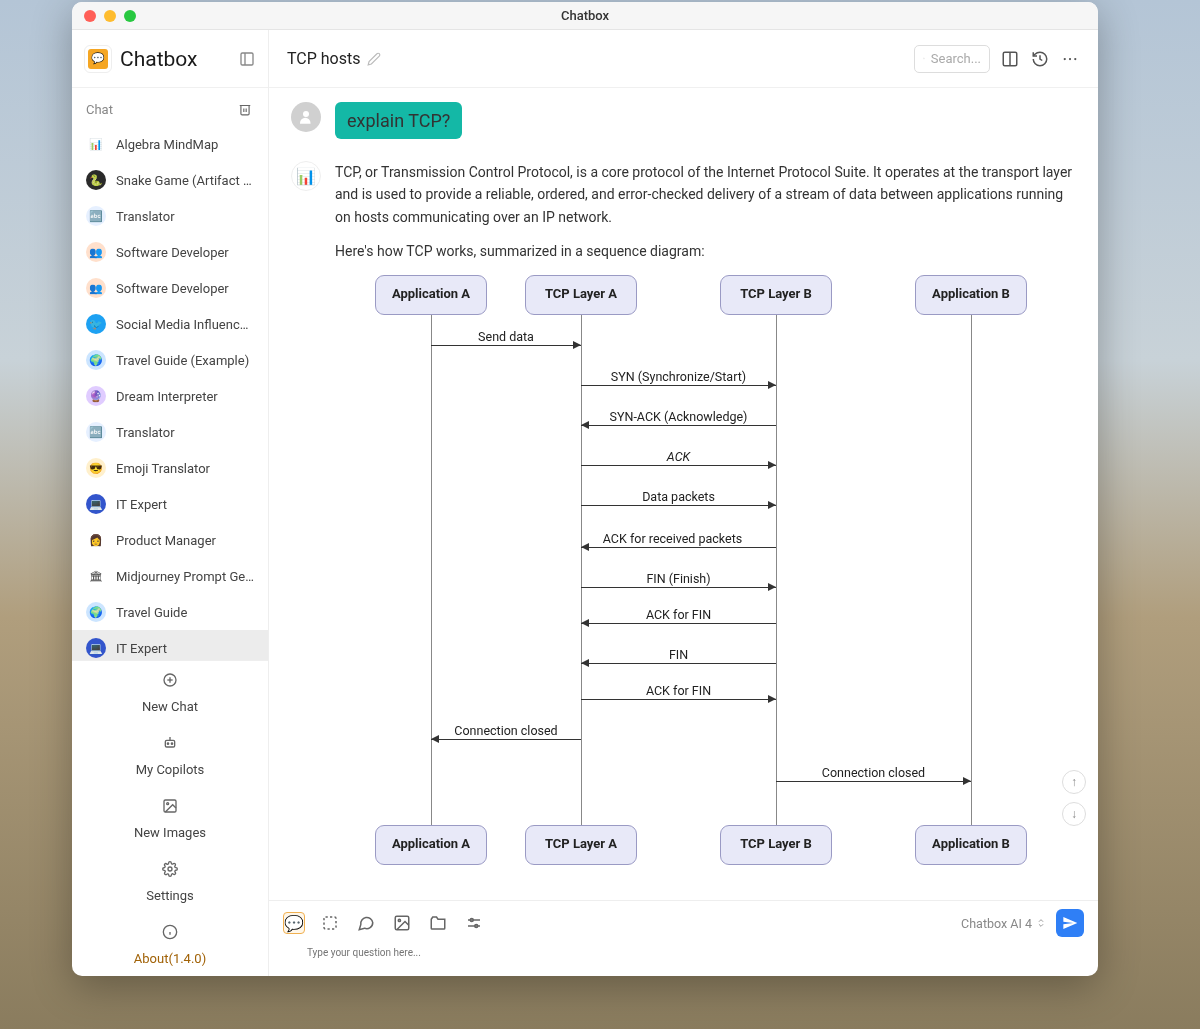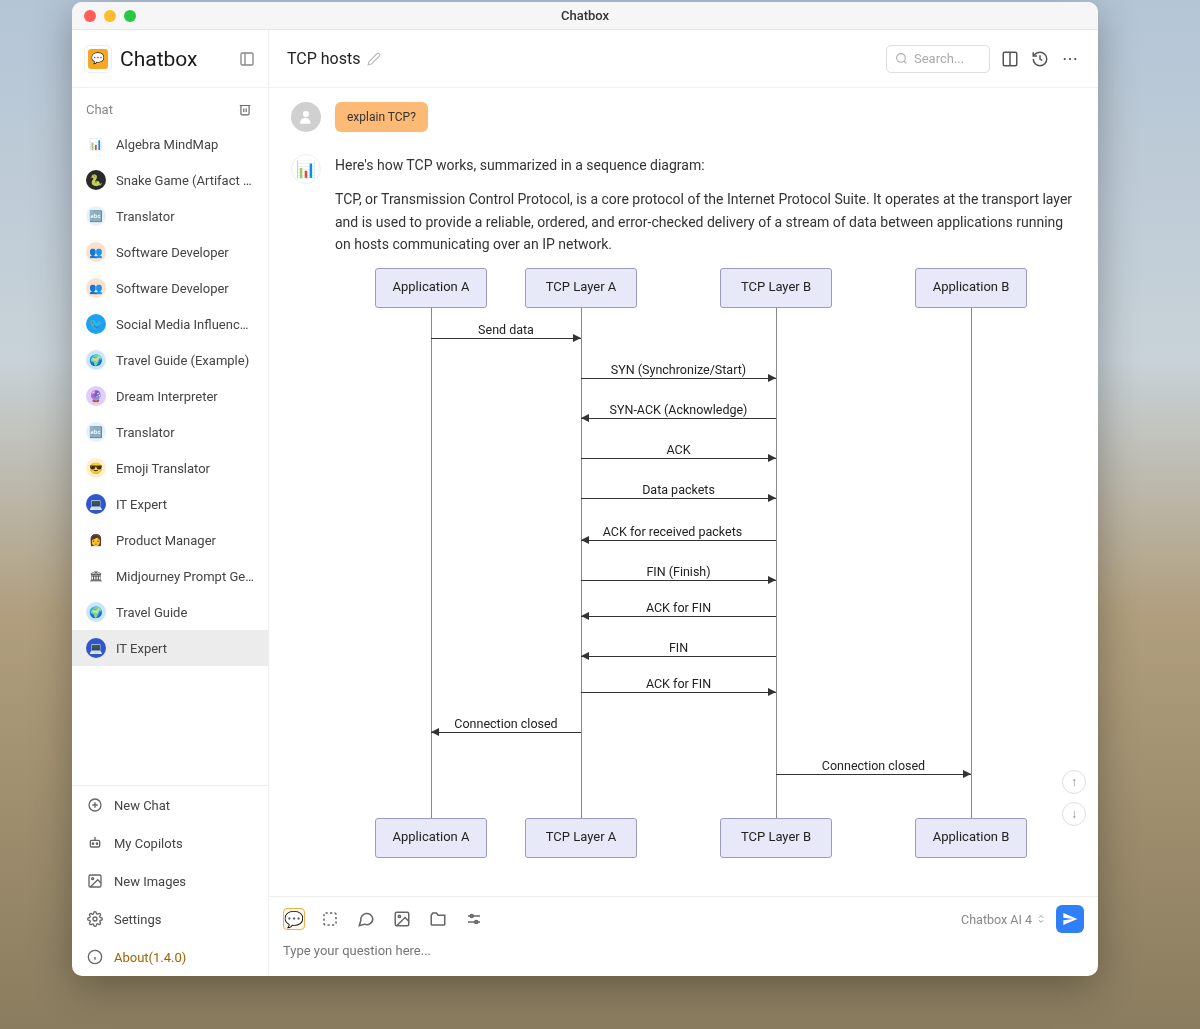--- a/index.html
+++ b/index.html
@@ -37,57 +37,57 @@
 }
 .chat-list { flex:1; overflow-y:auto; padding-bottom:4px;}
 .chat-item {
   display:flex; align-items:center; gap:10px; padding:8px 14px; font-size:13px; color:#444; cursor:pointer;
   white-space:nowrap; overflow:hidden; text-overflow:ellipsis;
 }
 .chat-item.selected{background:#ececec;}
 .avatar { width:20px; height:20px; border-radius:50%; display:flex; align-items:center; justify-content:center; font-size:11px; flex-shrink:0;}
 .chat-item span.lbl{overflow:hidden;text-overflow:ellipsis;}
 .sidebar-bottom { border-top:1px solid #eee;}
-.sb-btn { display:flex; align-items:center; gap:10px; padding:10px 14px; font-size:13px; color:#444; cursor:pointer;}
+.sb-btn { display:flex; align-items:center; gap:10px; padding:10px 14px; font-size:13px; color:#444; cursor:pointer;flex-direction:column;}
 .sb-icon{width:18px;height:18px;display:flex;align-items:center;justify-content:center;color:#666;}
 
 .main { flex:1; display:flex; flex-direction:column; overflow:hidden; position:relative;}
 .main-header {
   height:58px; border-bottom:1px solid #f0f0f0; display:flex; align-items:center; padding:0 18px; gap:10px;
 }
 .title-area{display:flex;align-items:center;gap:6px;}
 .main-title { font-size:16px; color:#222;}
 .edit-ic{color:#bbb;}
 .spacer{flex:1;}
 .search-box {
-  width:104px; height:28px; border:1px solid #ddd; border-radius:5px; display:flex; align-items:center;
+  width:76px; height:28px; border:1px solid #ddd; border-radius:5px; display:flex; align-items:center;
   padding:0 8px; gap:6px; color:#aaa; font-size:13px;
 }
 .hdr-icon{width:20px;height:20px;color:#555;display:flex;align-items:center;justify-content:center;cursor:pointer;}
 
 .messages { flex:1; overflow-y:auto; padding:14px 22px 20px; }
 .msg-row { display:flex; gap:14px; margin-bottom:22px; }
 .msg-avatar{
   width:30px;height:30px;border-radius:50%;background:#d0d0d0;flex-shrink:0;
   display:flex;align-items:center;justify-content:center;color:#fff;
 }
 .msg-avatar.bot{background:#fff;border:1px solid #eee;}
 .user-bubble{
-  background:#fdba74; border-radius:6px; padding:8px 12px; font-size:12px; color:#333;
+  background:#14b8a6; border-radius:6px; padding:8px 12px; font-size:18px; color:#333;
 }
 .bot-content{flex:1; font-size:14px; color:#333; line-height:1.6;}
 .bot-content p{margin-bottom:12px;}
 
 .diagram{
   margin:10px 0; position:relative; width:680px; height:590px;
 }
 .actor-box{
   position:absolute; width:112px; height:40px; background:#e8e9f8; border:1px solid #9a9ac4;
-  border-radius:3px; display:flex; align-items:center; justify-content:center;
-  font-size:13px; font-weight:400; color:#222;
+  border-radius:9px; display:flex; align-items:center; justify-content:center;
+  font-size:13px; font-weight:700; color:#222;
 }
 .lifeline{position:absolute;width:1px;background:#888;top:40px;bottom:40px;}
 .arrow-line{
   position:absolute;height:1px;background:#333;
 }
 .arrow-head-r{
   position:absolute;width:0;height:0;border-top:4px solid transparent;border-bottom:4px solid transparent;border-left:8px solid #333;margin-top:-4px;
 }
 .arrow-head-l{
   position:absolute;width:0;height:0;border-top:4px solid transparent;border-bottom:4px solid transparent;border-right:8px solid #333;margin-top:-4px;
@@ -100,21 +100,21 @@
 
 .composer{
   border-top:1px solid #eee; padding:8px 14px 14px; display:flex; flex-direction:column; gap:6px;
 }
 .composer-tools{display:flex;align-items:center;gap:14px;}
 .tool-ic{width:22px;height:22px;color:#666;display:flex;align-items:center;justify-content:center;cursor:pointer;}
 .tool-ic.highlight{border:1px solid #f0b050;border-radius:4px;color:#f0a030;background:#fff7ea;}
 .model-pill{font-size:12.5px;color:#888;display:flex;align-items:center;gap:4px;margin-left:32px;}
 .send-btn{width:28px;height:28px;background:#2f7ff6;border-radius:6px;display:flex;align-items:center;justify-content:center;color:#fff;cursor:pointer;}
 .composer-row{display:flex;align-items:center;gap:10px;}
-.input-area{flex:1;border:none;outline:none;font-size:13px;color:#666;padding:4px 0;}
+.input-area{flex:1;border:none;outline:none;font-size:10px;color:#666;padding:4px 0;margin-left:24px;}
 svg{display:block;}
 </style>
 </head>
 <body>
 
 <div class="window">
 
   <div class="titlebar">
     <div class="traffic-lights">
       <div class="tl red"></div>
@@ -310,22 +310,22 @@
                 <circle cx="12" cy="8" r="4"></circle>
                 <path d="M4 21v-1a7 7 0 0114 0v1"></path>
               </svg>
           </div>
           <div class="user-bubble">explain TCP?</div>
         </div>
 
         <div class="msg-row">
           <div class="msg-avatar bot">📊</div>
           <div class="bot-content">
+            <p>TCP, or Transmission Control Protocol, is a core protocol of the Internet Protocol Suite. It operates at the transport layer and is used to provide a reliable, ordered, and error-checked delivery of a stream of data between applications running on hosts communicating over an IP network.</p>
             <p>Here's how TCP works, summarized in a sequence diagram:</p>
-            <p>TCP, or Transmission Control Protocol, is a core protocol of the Internet Protocol Suite. It operates at the transport layer and is used to provide a reliable, ordered, and error-checked delivery of a stream of data between applications running on hosts communicating over an IP network.</p>
             <div class="diagram" id="diagram">
                 <div class="actor-box" style="left: 40px; top: 0px;">Application A</div>
                 <div class="actor-box" style="left: 40px; top: 550px;">Application A</div>
                 <div class="lifeline" style="left: 96px;"></div>
                 <div class="actor-box" style="left: 190px; top: 0px;">TCP Layer A</div>
                 <div class="actor-box" style="left: 190px; top: 550px;">TCP Layer A</div>
                 <div class="lifeline" style="left: 246px;"></div>
                 <div class="actor-box" style="left: 385px; top: 0px;">TCP Layer B</div>
                 <div class="actor-box" style="left: 385px; top: 550px;">TCP Layer B</div>
                 <div class="lifeline" style="left: 441px;"></div>
@@ -336,21 +336,21 @@
                 <div class="arrow-head-r" style="left: 238px; top: 70px;"></div>
                 <div class="arrow-label" style="top: 52px; left: 96px; width: 150px; text-align: center;">Send data</div>
                 <div class="arrow-line" style="left: 246px; width: 195px; top: 110px;"></div>
                 <div class="arrow-head-r" style="left: 433px; top: 110px;"></div>
                 <div class="arrow-label" style="top: 92px; left: 246px; width: 195px; text-align: center;">SYN (Synchronize/Start)</div>
                 <div class="arrow-line" style="left: 246px; width: 195px; top: 150px;"></div>
                 <div class="arrow-head-l" style="left: 246px; top: 150px;"></div>
                 <div class="arrow-label" style="top: 132px; left: 246px; width: 195px; text-align: center;">SYN-ACK (Acknowledge)</div>
                 <div class="arrow-line" style="left: 246px; width: 195px; top: 190px;"></div>
                 <div class="arrow-head-r" style="left: 433px; top: 190px;"></div>
-                <div class="arrow-label" style="top: 172px; left: 246px; width: 195px; text-align: center;">ACK</div>
+                <div class="arrow-label" style="top: 172px; left: 246px; width: 195px; text-align: center; font-style: italic;">ACK</div>
                 <div class="arrow-line" style="left: 246px; width: 195px; top: 230px;"></div>
                 <div class="arrow-head-r" style="left: 433px; top: 230px;"></div>
                 <div class="arrow-label" style="top: 212px; left: 246px; width: 195px; text-align: center;">Data packets</div>
                 <div class="arrow-line" style="left: 246px; width: 195px; top: 272px;"></div>
                 <div class="arrow-head-l" style="left: 246px; top: 272px;"></div>
                 <div class="arrow-label" style="top: 254px; left: 240px; width: 195px; text-align: center;">ACK for received packets</div>
                 <div class="arrow-line" style="left: 246px; width: 195px; top: 312px;"></div>
                 <div class="arrow-head-r" style="left: 433px; top: 312px;"></div>
                 <div class="arrow-label" style="top: 294px; left: 246px; width: 195px; text-align: center;">FIN (Finish)</div>
                 <div class="arrow-line" style="left: 246px; width: 195px; top: 348px;"></div>

